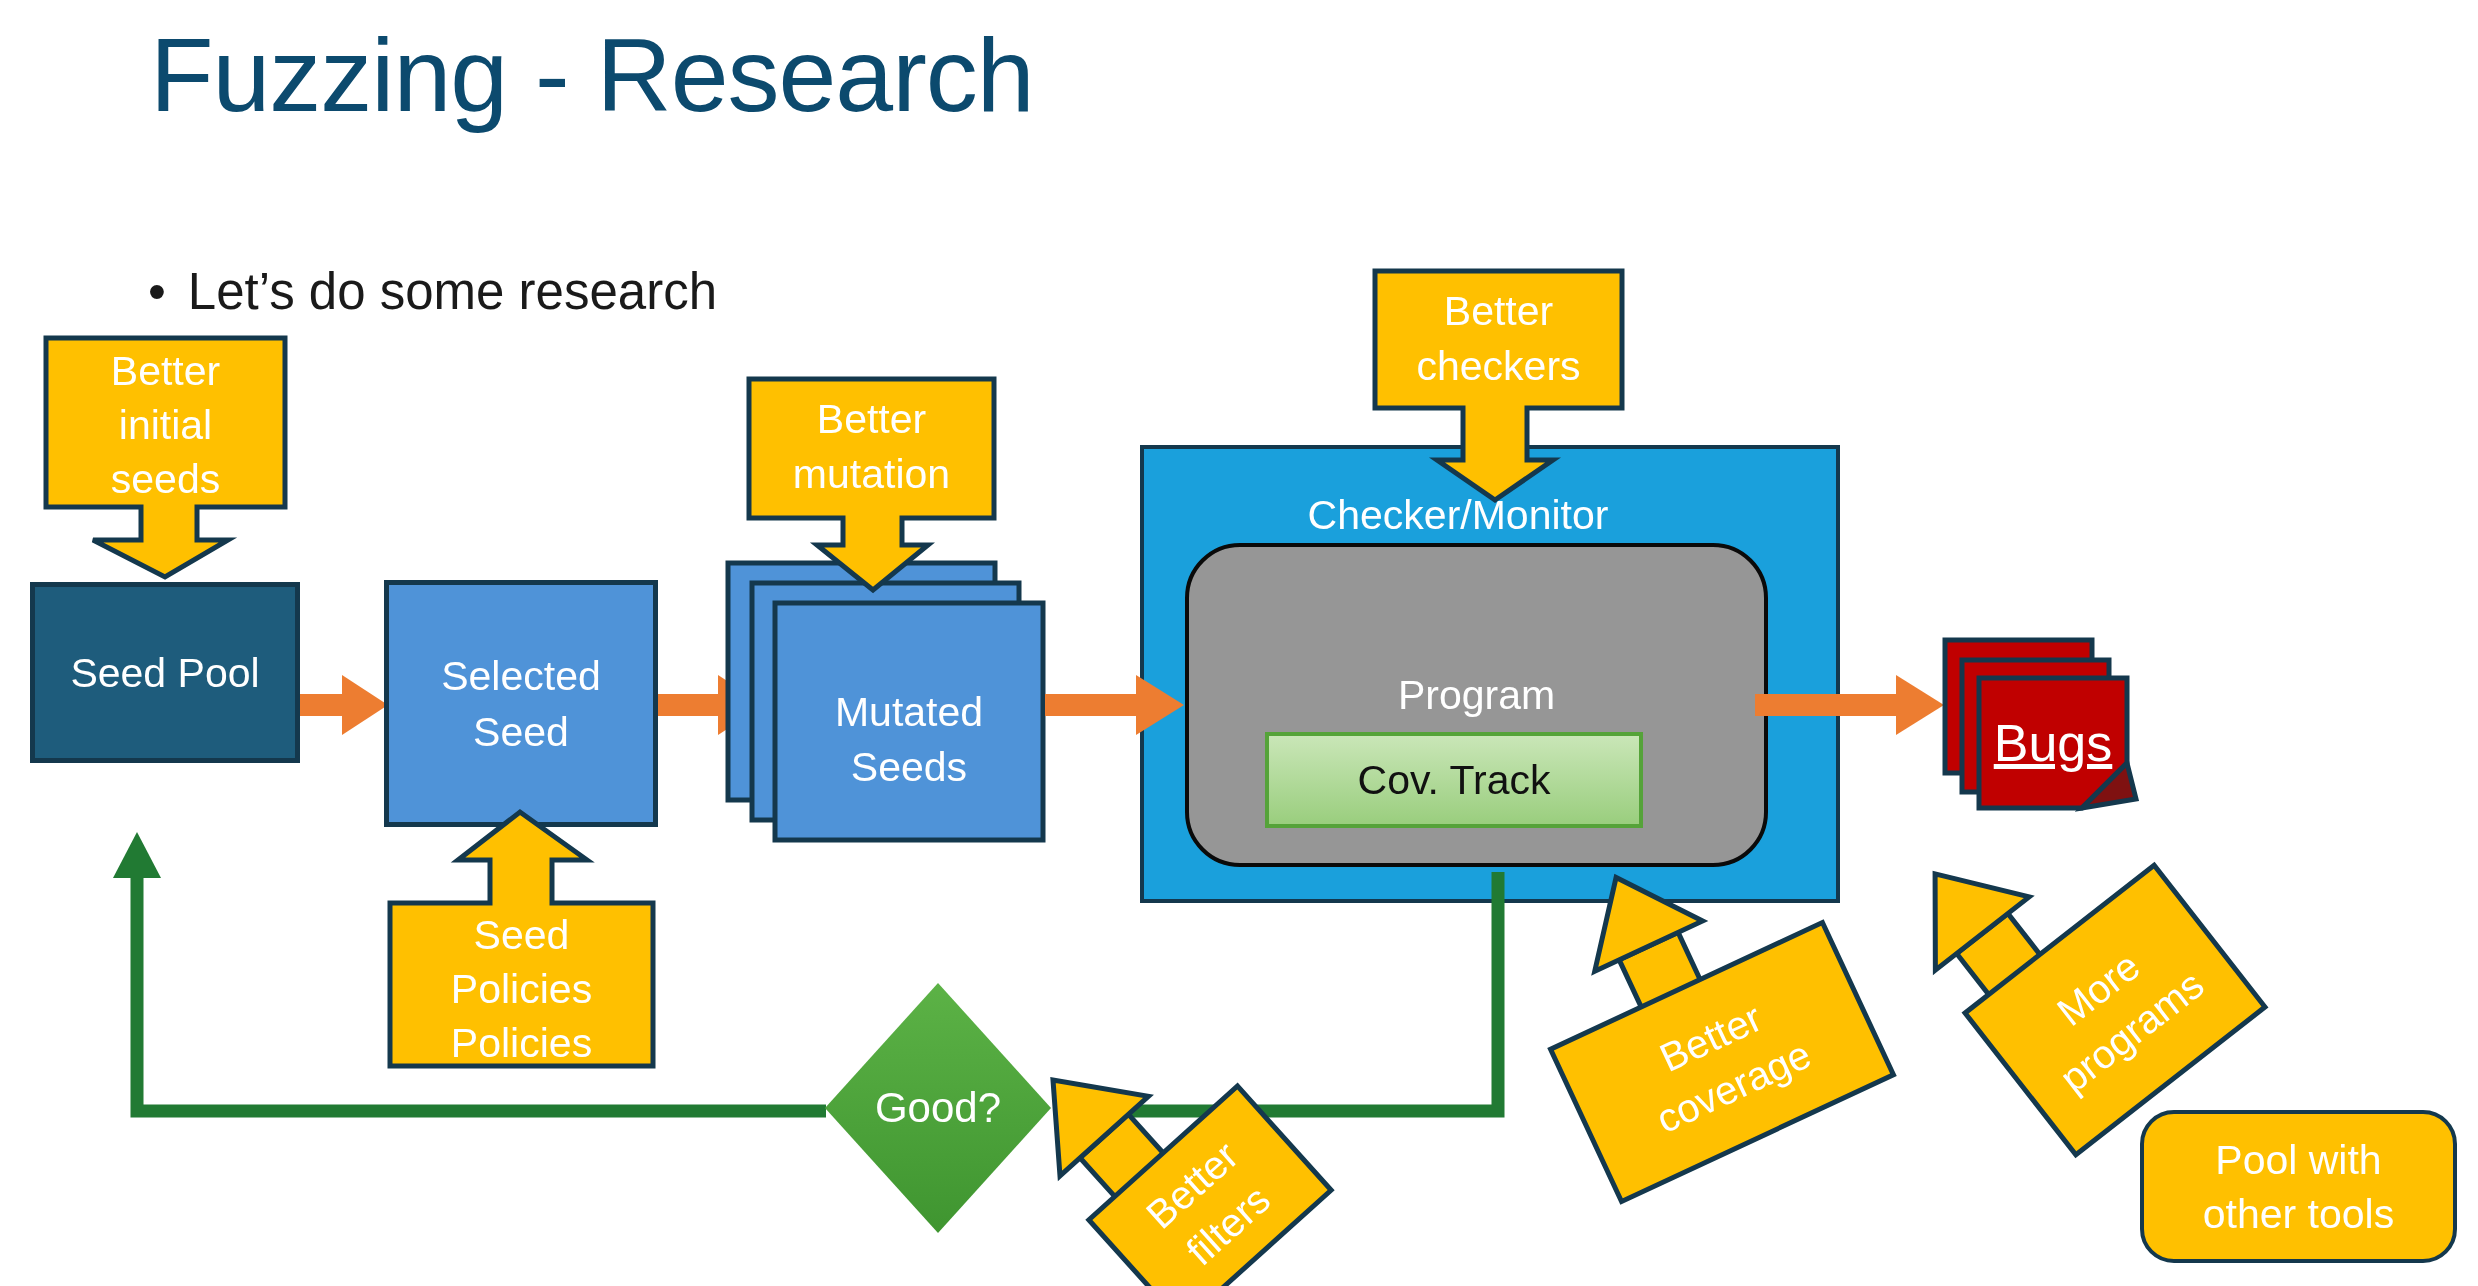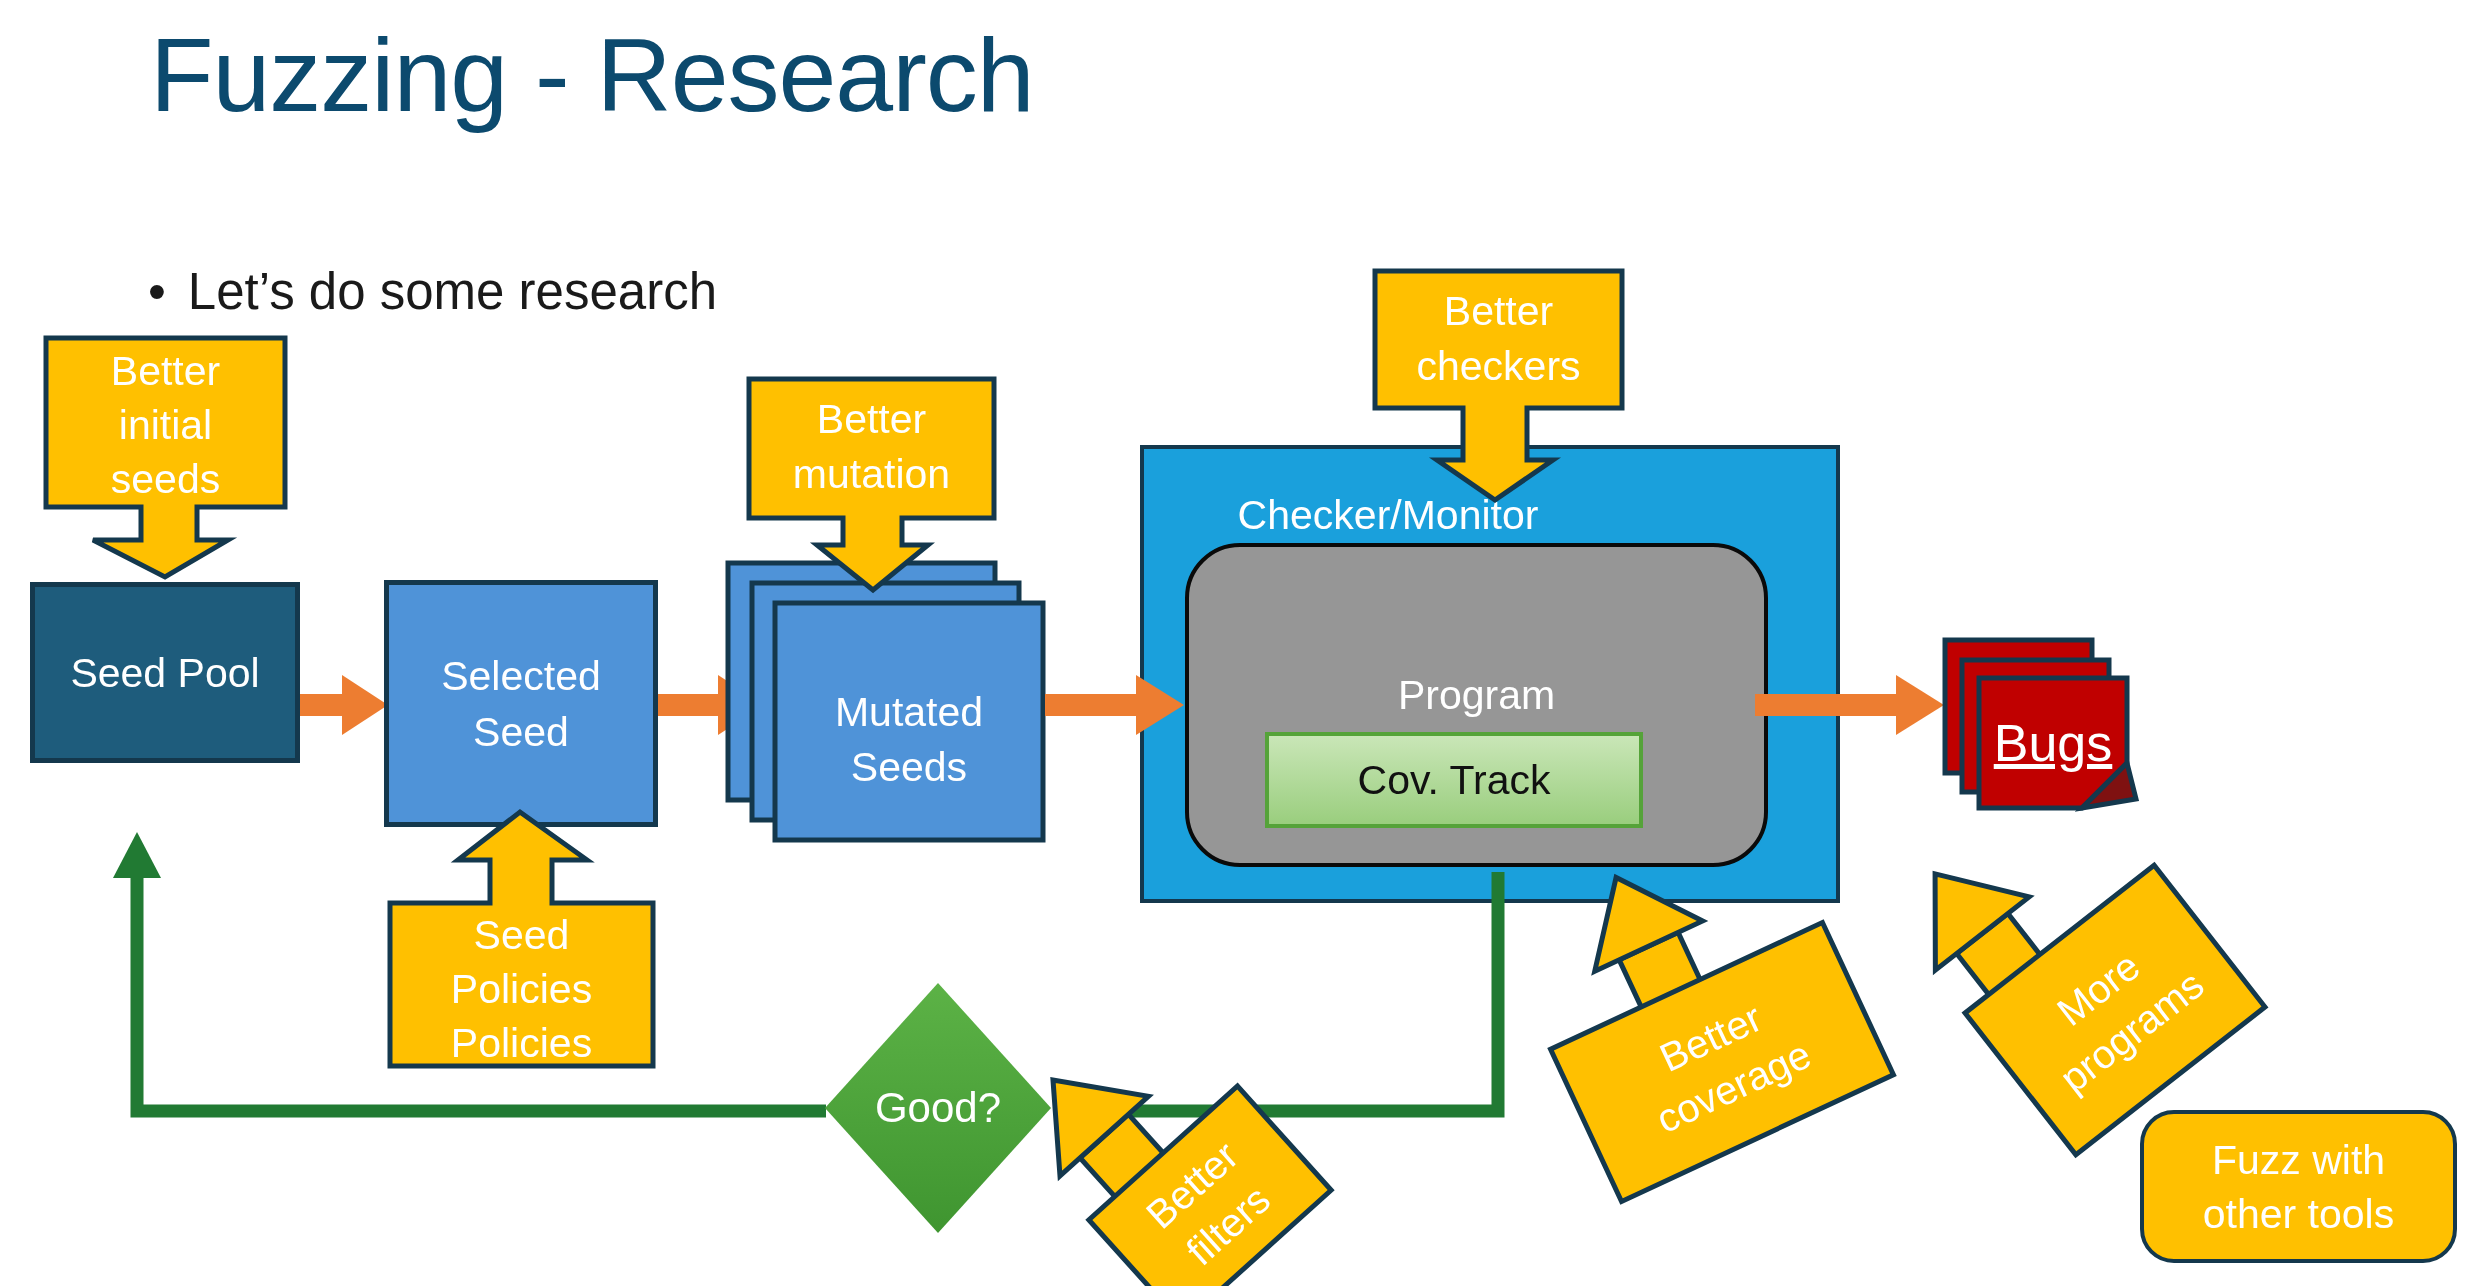--- a/index.html
+++ b/index.html
@@ -71,21 +71,21 @@
     <rect class="blu" x="3" y="3" width="267" height="237"></rect>
     <rect class="blu" x="27" y="23" width="267" height="237"></rect>
     <rect class="blu" x="50" y="43" width="268" height="237"></rect>
   </svg>
   <div class="node-label" style="left:775px;top:685px;width:268px;">
     <div>Mutated</div>
     <div>Seeds</div>
   </div>
 
   <div class="blue-big" style="left:1140px;top:445px;width:700px;height:458px;"></div>
-  <div class="node-label" style="left:1104px;top:488px;width:568px;">
+  <div class="node-label" style="left:1174px;top:488px;width:568px;">
     <span>Checker/Monitor</span>
   </div>
   <div class="gray-box" style="left:1185px;top:543px;width:583px;height:324px;"></div>
   <div class="node-label" style="left:1185px;top:668px;width:583px;">
     <span>Program</span>
   </div>
   <div class="cov" style="left:1265px;top:732px;width:378px;height:96px;">
     <span>Cov. Track</span>
   </div>
 
@@ -176,17 +176,17 @@
   <div class="rot-label" style="left:1562px;top:1004px;width:320px;height:116px;transform:rotate(-25deg);">
     <div>Better</div>
     <div>coverage</div>
   </div>
   <div class="rot-label" style="left:1993px;top:954px;width:244px;height:112px;transform:rotate(-38deg);">
     <div>More</div>
     <div>programs</div>
   </div>
 
   <div class="fuzz">
-    <div>Fuzz with</div>
+    <div>Pool with</div>
     <div>other tools</div>
   </div>
 
 </div>
 
 </body></html>

